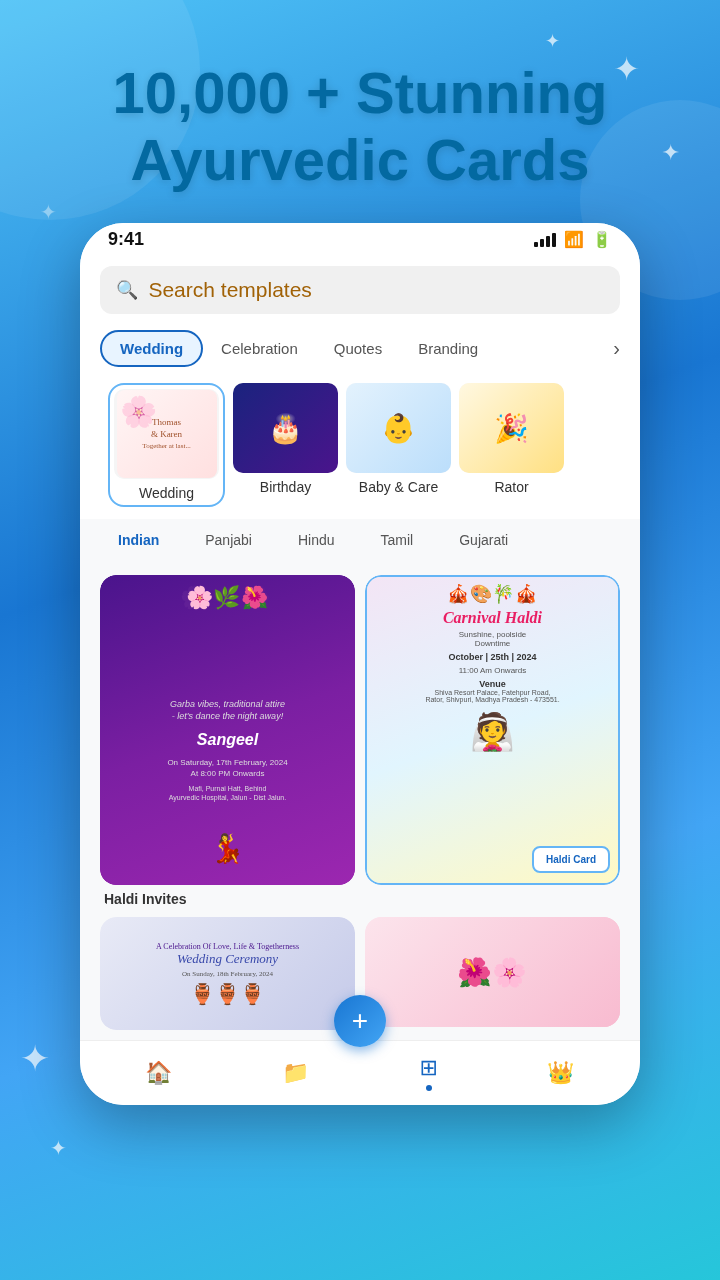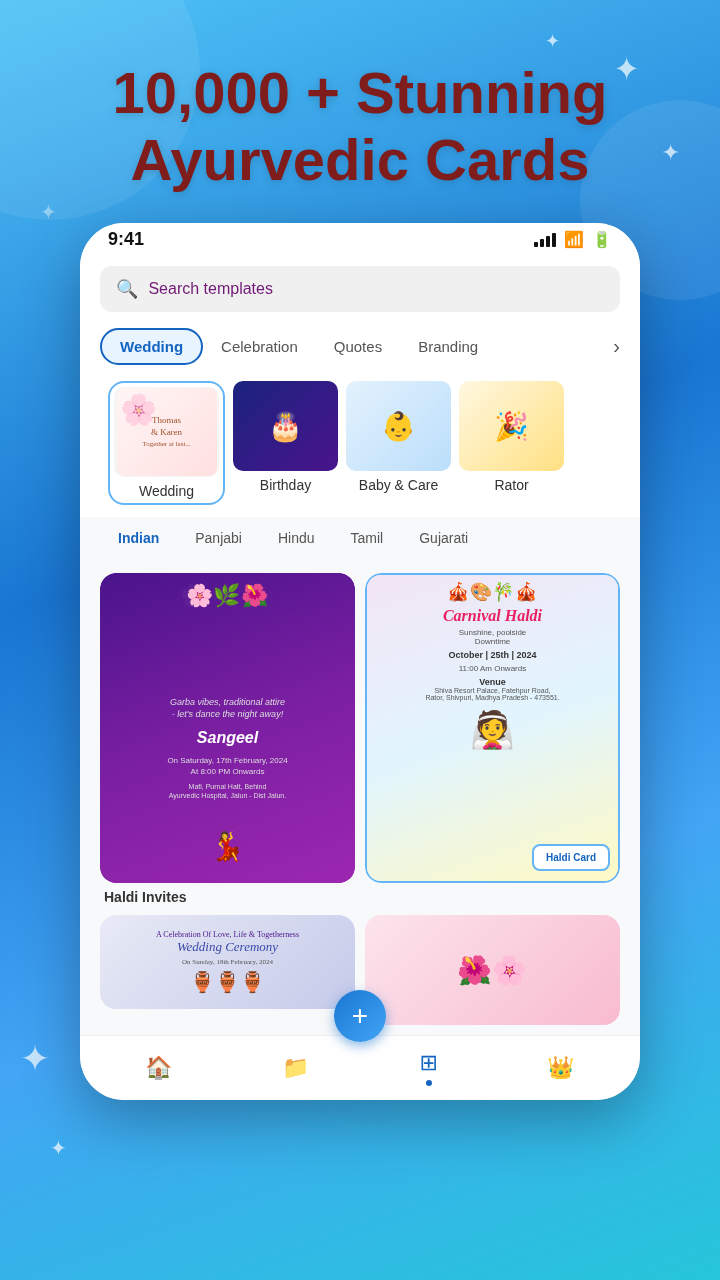--- a/index.html
+++ b/index.html
@@ -23,21 +23,21 @@
     }
 
     
     .hero-text {
       text-align: center;
       padding: 60px 40px 30px;
       position: relative;
       z-index: 2;
     }
     .hero-text h1 {
-      color: #7f1d1d;
+      color: #0369a1;
       font-size: 58px;
       font-weight: 900;
       line-height: 1.15;
       text-shadow: 0 2px 8px rgba(0,0,0,0.15);
     }
 
     
     .phone-mockup {
       position: relative;
       margin: 0 auto;
@@ -77,21 +77,21 @@
     }
     .search-bar {
       display: flex;
       align-items: center;
       background: #f0f0f0;
       border-radius: 12px;
       padding: 12px 16px;
       gap: 10px;
     }
     .search-icon-wrap { color: #888; font-size: 18px; }
-    .search-placeholder { color: #701a75; font-size: 16px; }
+    .search-placeholder { color: #a16207; font-size: 21px; }
 
     
     .tab-bar {
       display: flex;
       align-items: center;
       padding: 4px 20px 8px;
       background: white;
       gap: 0;
       overflow: hidden;
     }
@@ -213,20 +213,21 @@
       border-radius: 8px;
       display: flex;
       align-items: center;
       justify-content: center;
       font-size: 28px;
     }
 
     
     .filter-chips {
       display: flex;
+      gap: 10px;
       padding: 6px 20px 10px;
       background: #f8f9fa;
       overflow: hidden;
     }
     .chip {
       padding: 7px 18px;
       border-radius: 20px;
       font-size: 14px;
       cursor: pointer;
       white-space: nowrap;
@@ -314,21 +315,21 @@
 
     
     .bottom-cards {
       display: flex;
       gap: 10px;
       padding: 0 20px 10px;
       background: #f8f9fa;
     }
     .wedding-card-bottom {
       flex: 1;
-      height: 94px;
+      height: 113px;
       background: linear-gradient(135deg, #e8eaf6, #c5cae9);
       border-radius: 16px;
       display: flex;
       align-items: center;
       justify-content: center;
       font-size: 12px;
       color: #4a148c;
       text-align: center;
       font-family: Georgia, serif;
       overflow: hidden;

